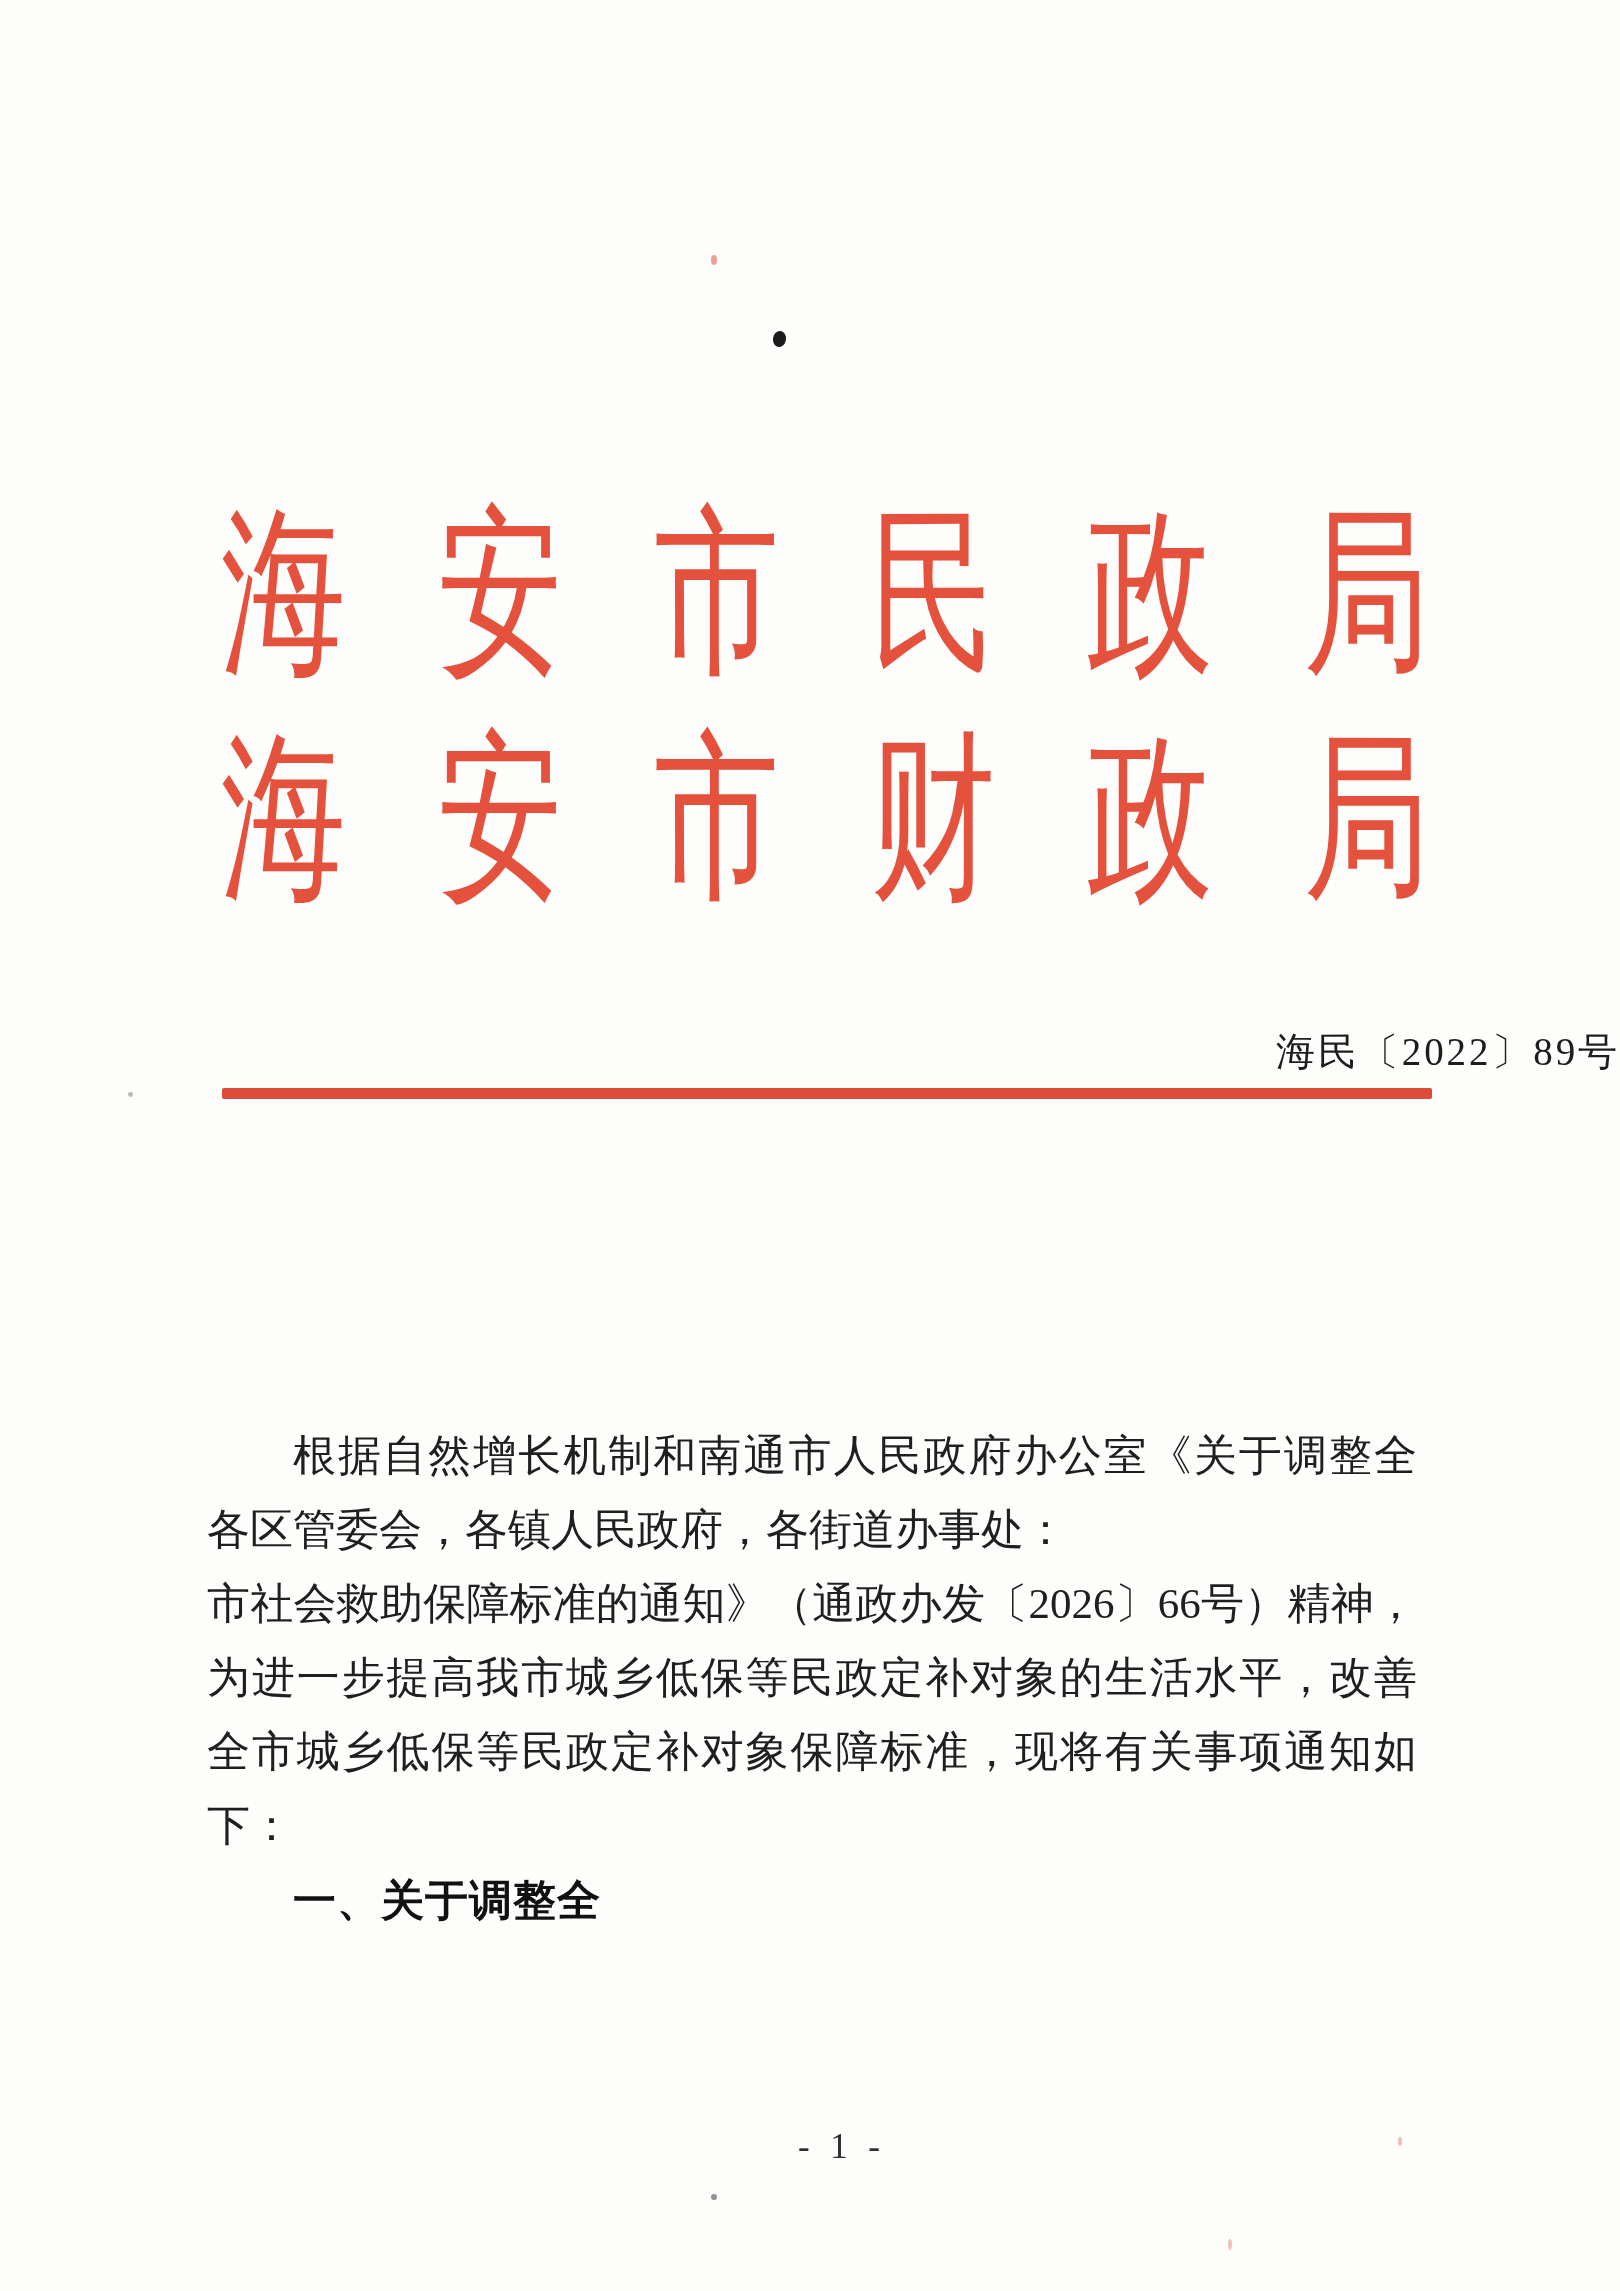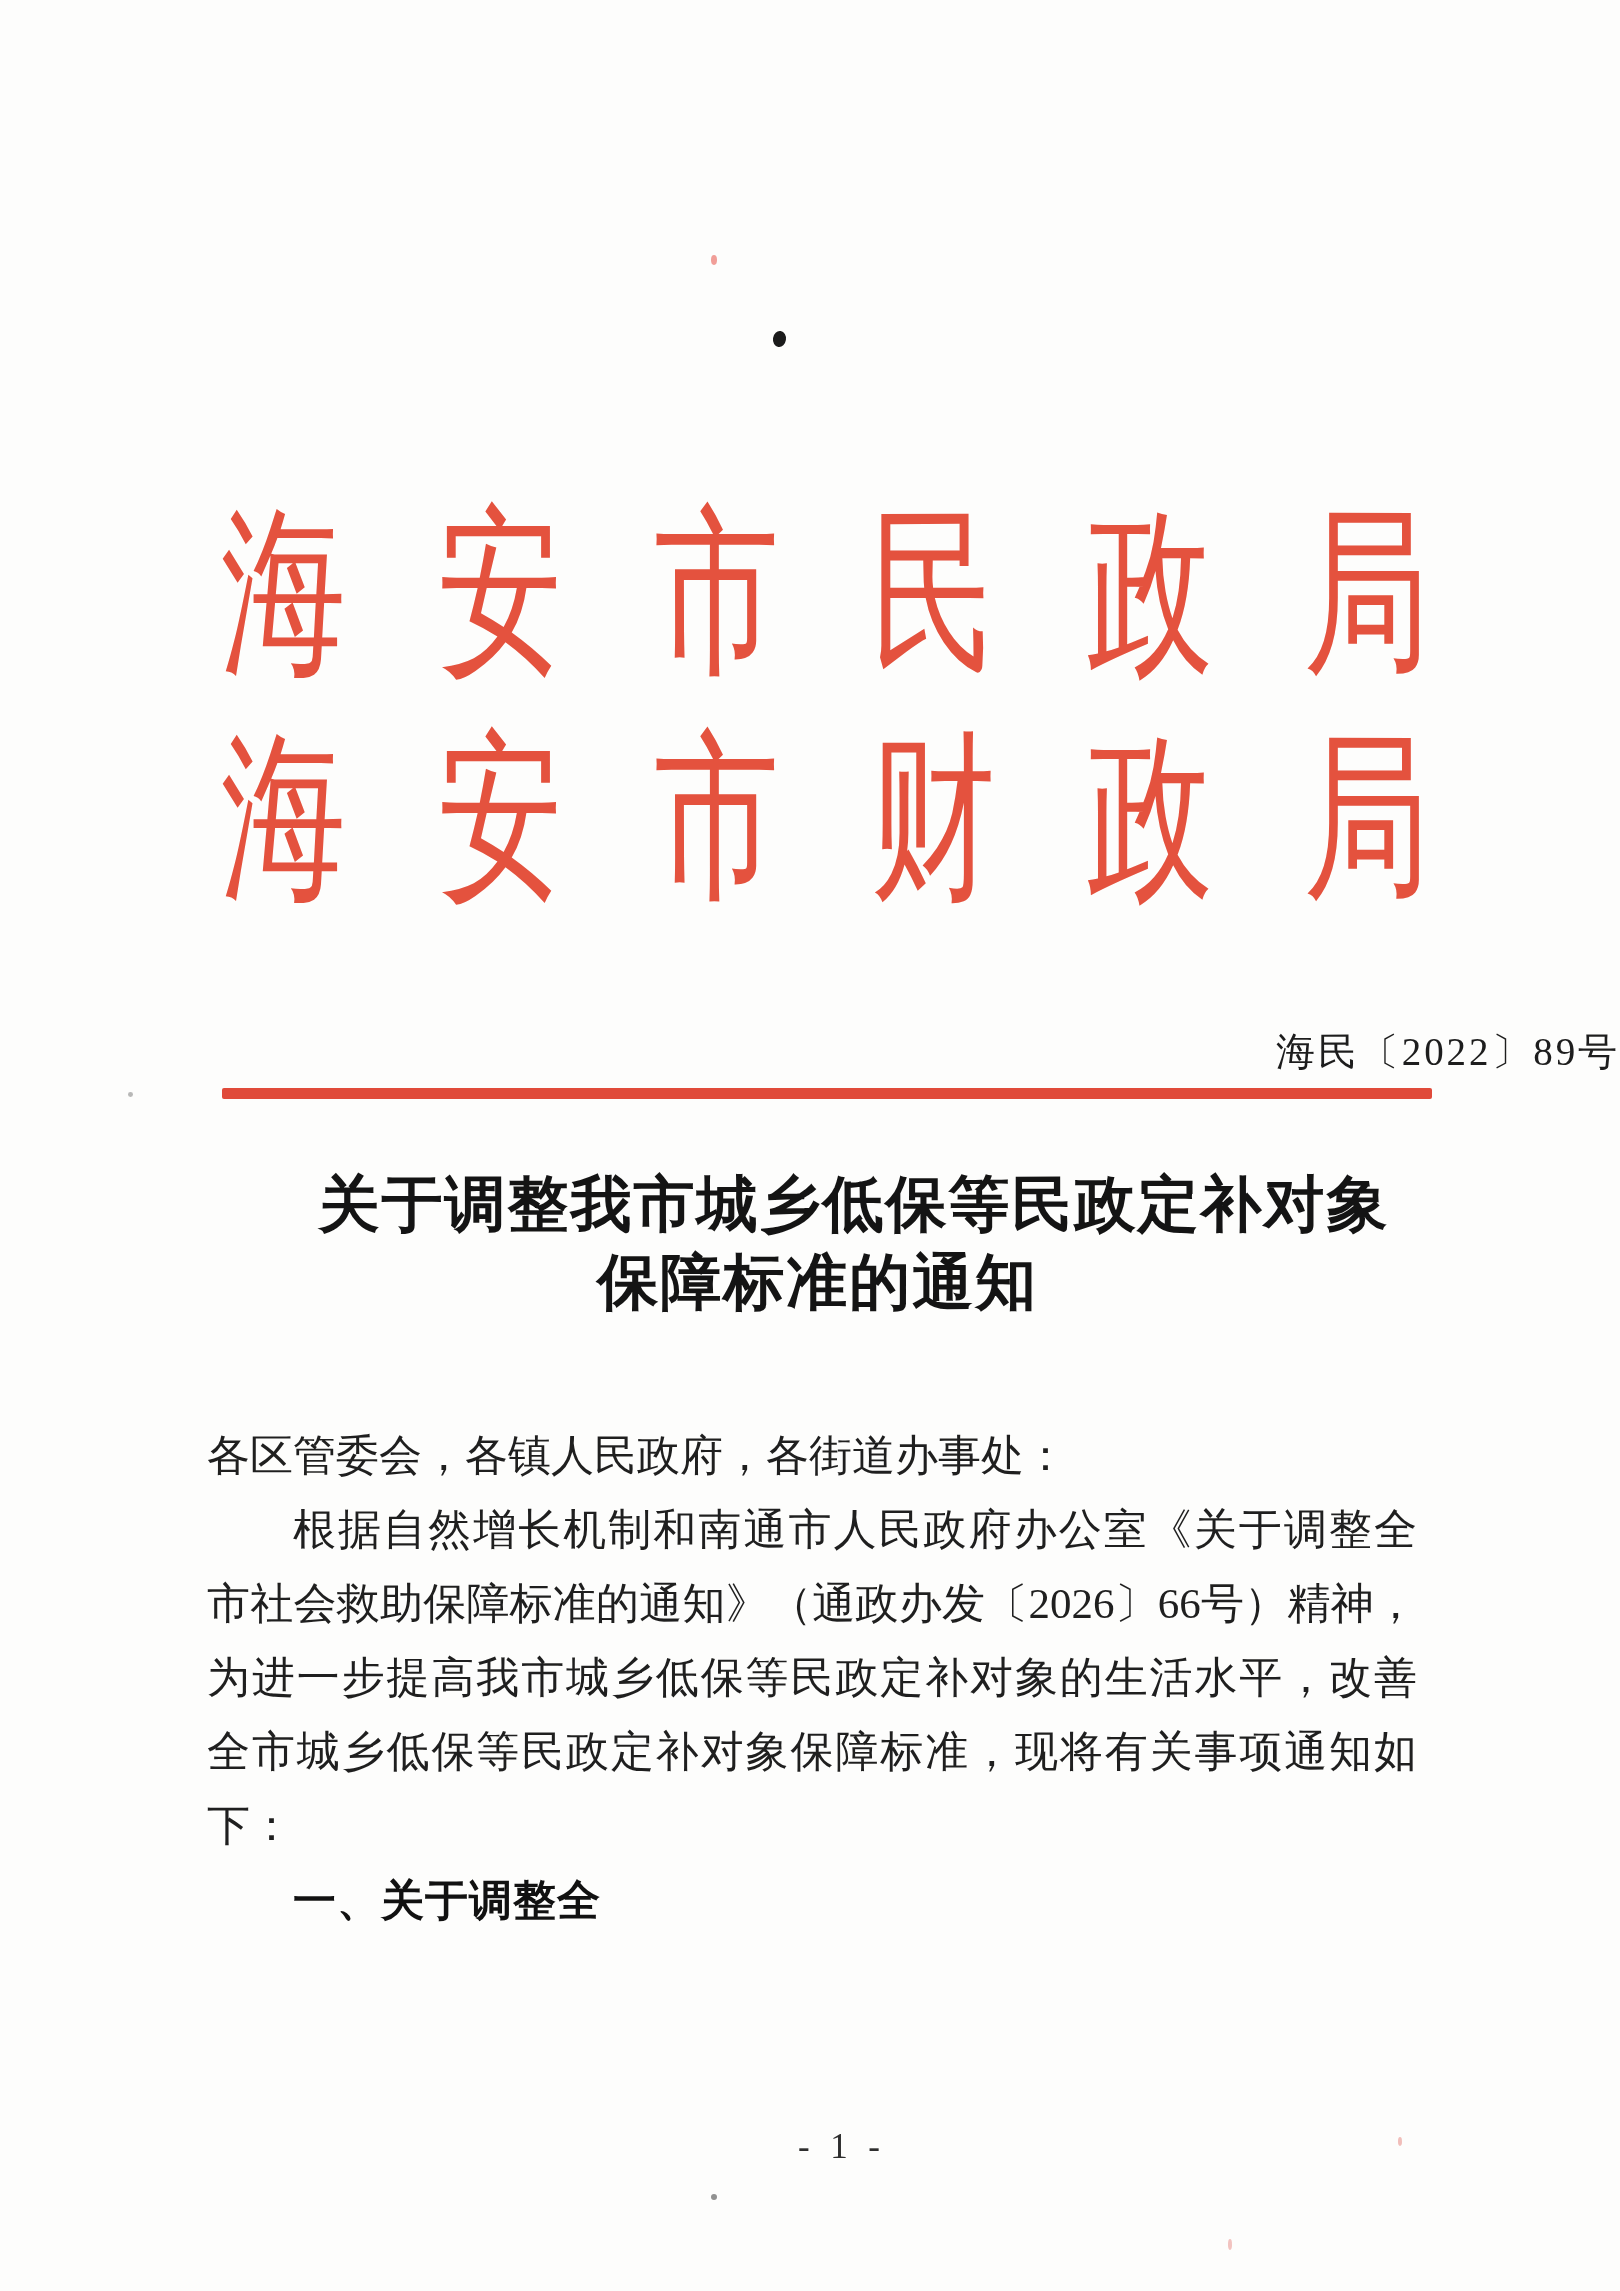--- a/index.html
+++ b/index.html
@@ -93,28 +93,24 @@
       <span>市</span>
       <span>财</span>
       <span>政</span>
       <span>局</span>
     </div>
 
   <div class="doc-number">海民〔2022〕89号</div>
 
   <div class="divider"></div>
 
-  <div class="title-block">
-    <div class="title-line-1">关于调整我市城乡低保等民政定补对象</div>
-    <div class="title-line-2">保障标准的通知</div>
-  </div>
 
   <div class="body-block">
+    <div class="bline just indent">根据自然增长机制和南通市人民政府办公室《关于调整全</div>
     <div class="bline">各区管委会，各镇人民政府，各街道办事处：</div>
-    <div class="bline just indent">根据自然增长机制和南通市人民政府办公室《关于调整全</div>
     <div class="bline just">市社会救助保障标准的通知》（通政办发〔2026〕66号）精神，</div>
     <div class="bline just">为进一步提高我市城乡低保等民政定补对象的生活水平，改善</div>
     <div class="bline just">全市城乡低保等民政定补对象保障标准，现将有关事项通知如</div>
     <div class="bline">下：</div>
     <div class="bline heading indent">一、关于调整全</div>
   </div>
 
   <div class="page-number">- 1 -</div>
 
 </div>

